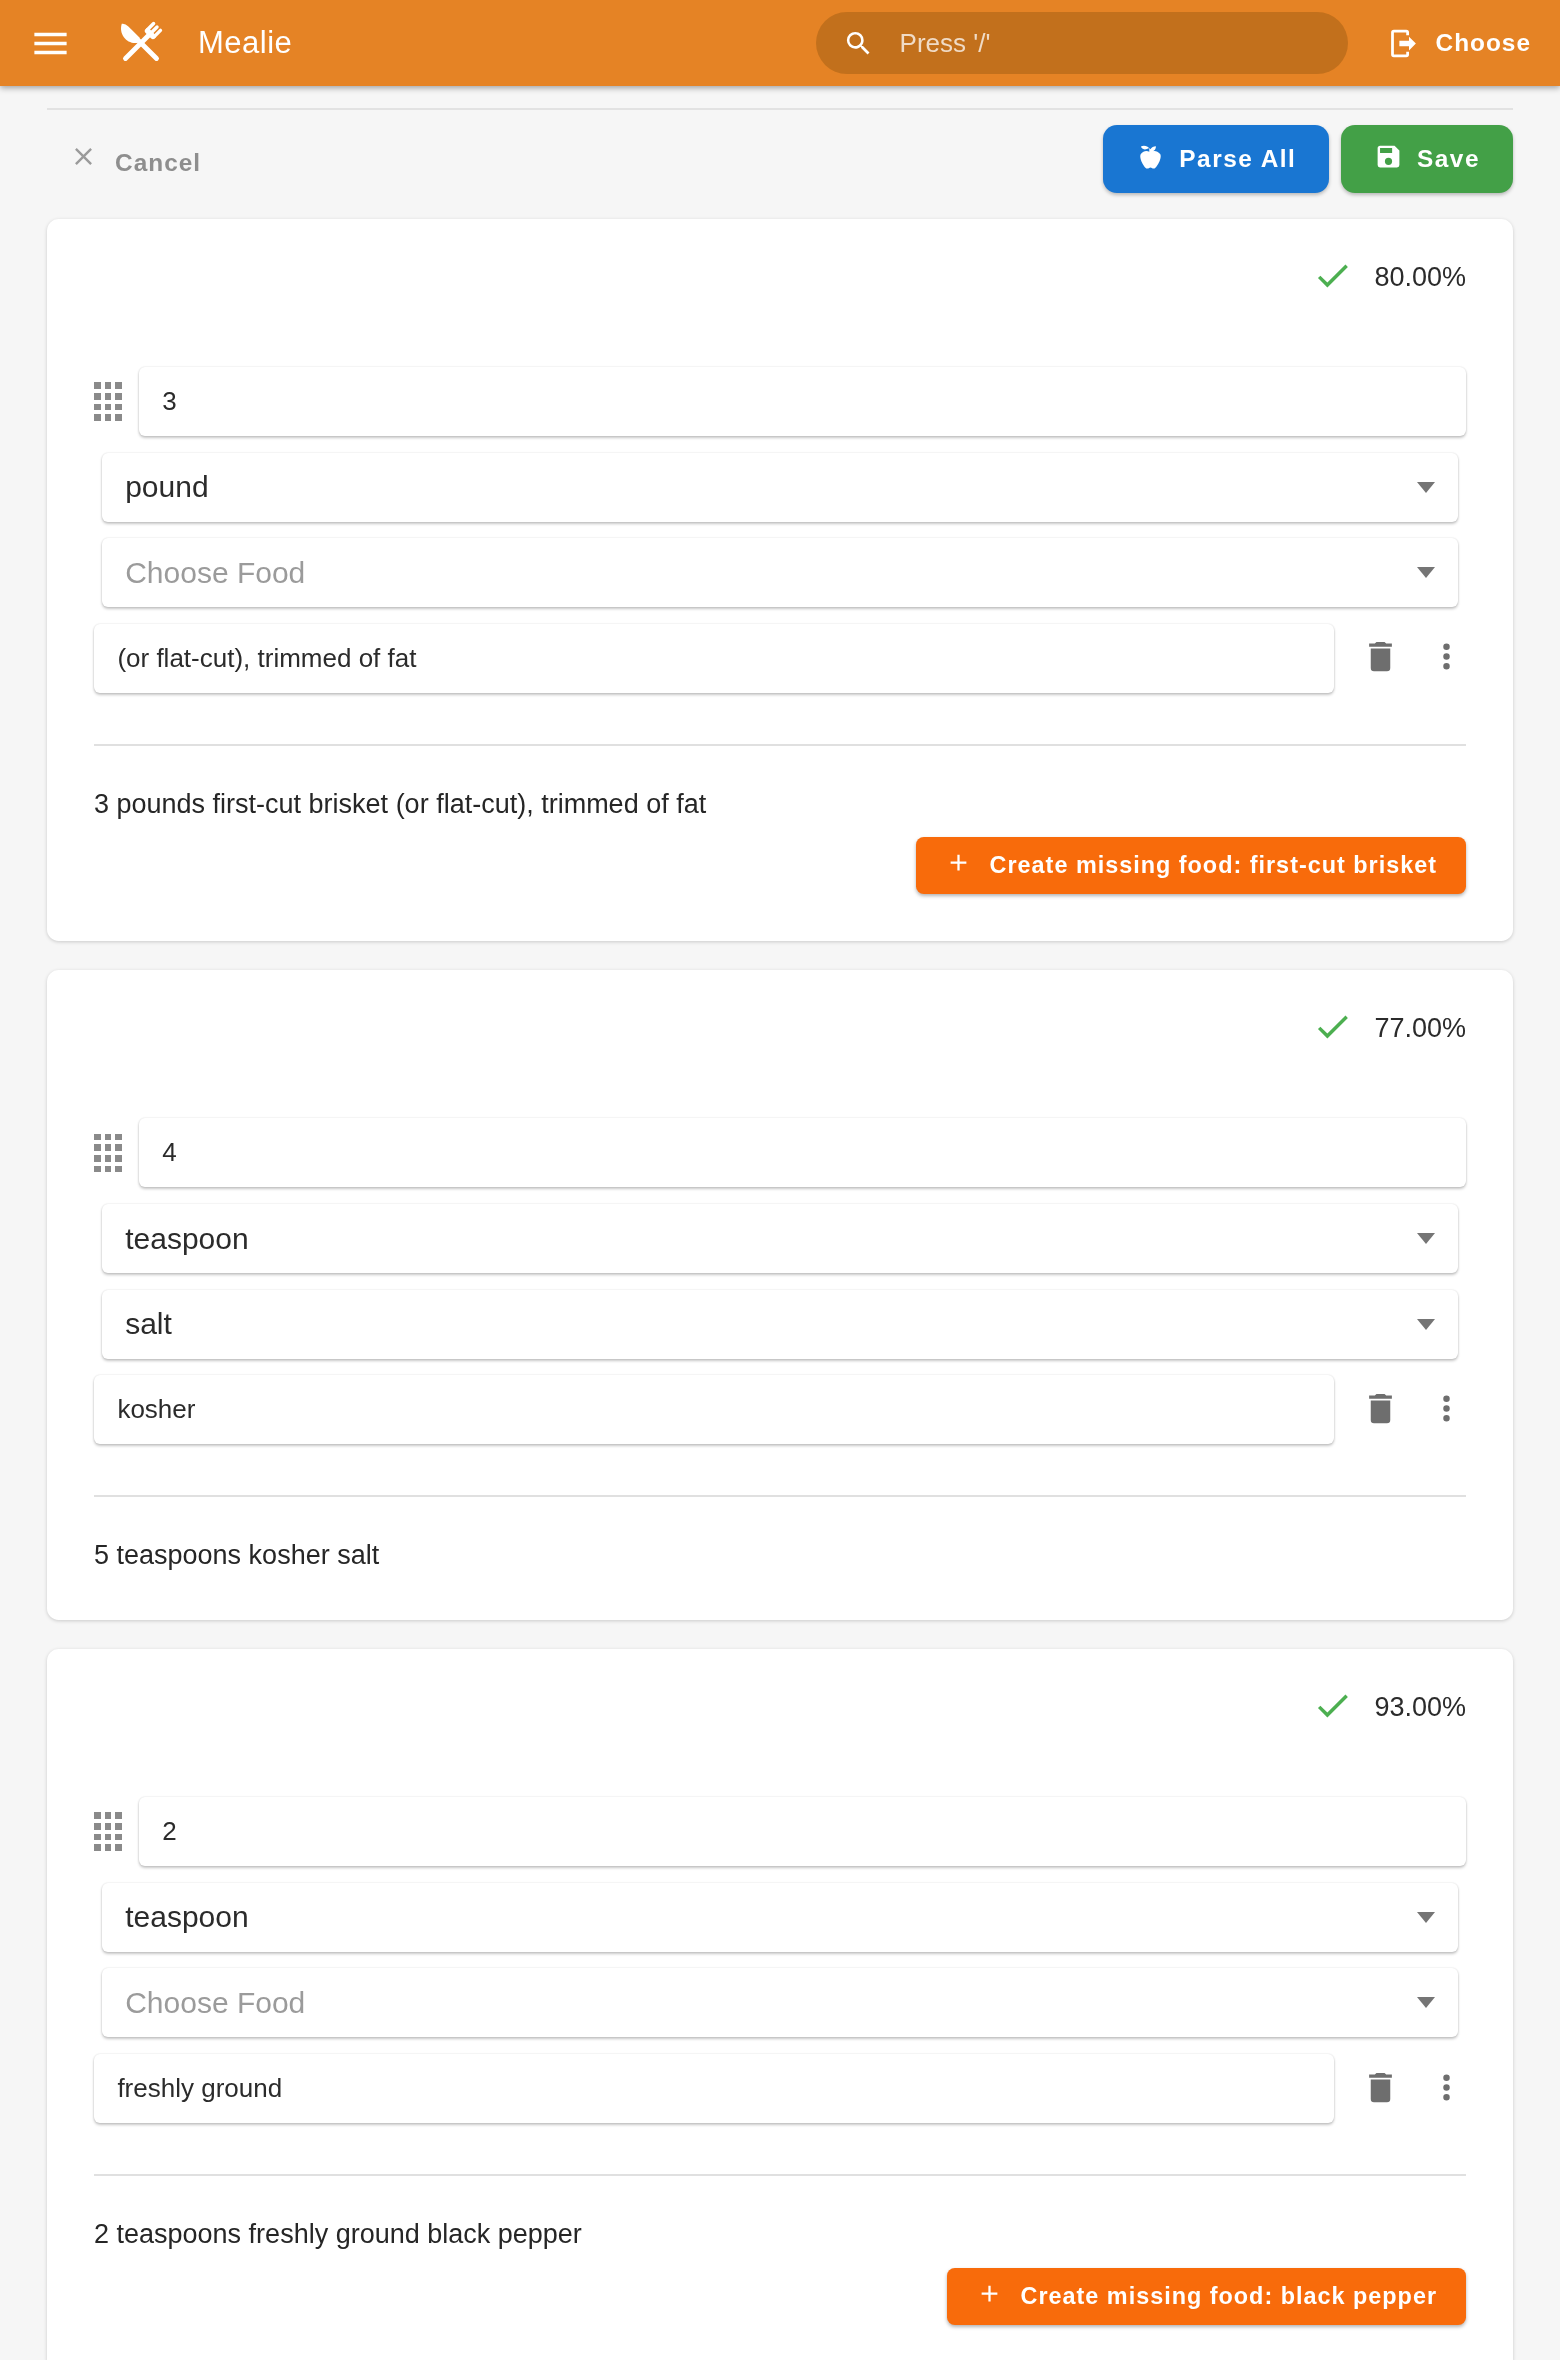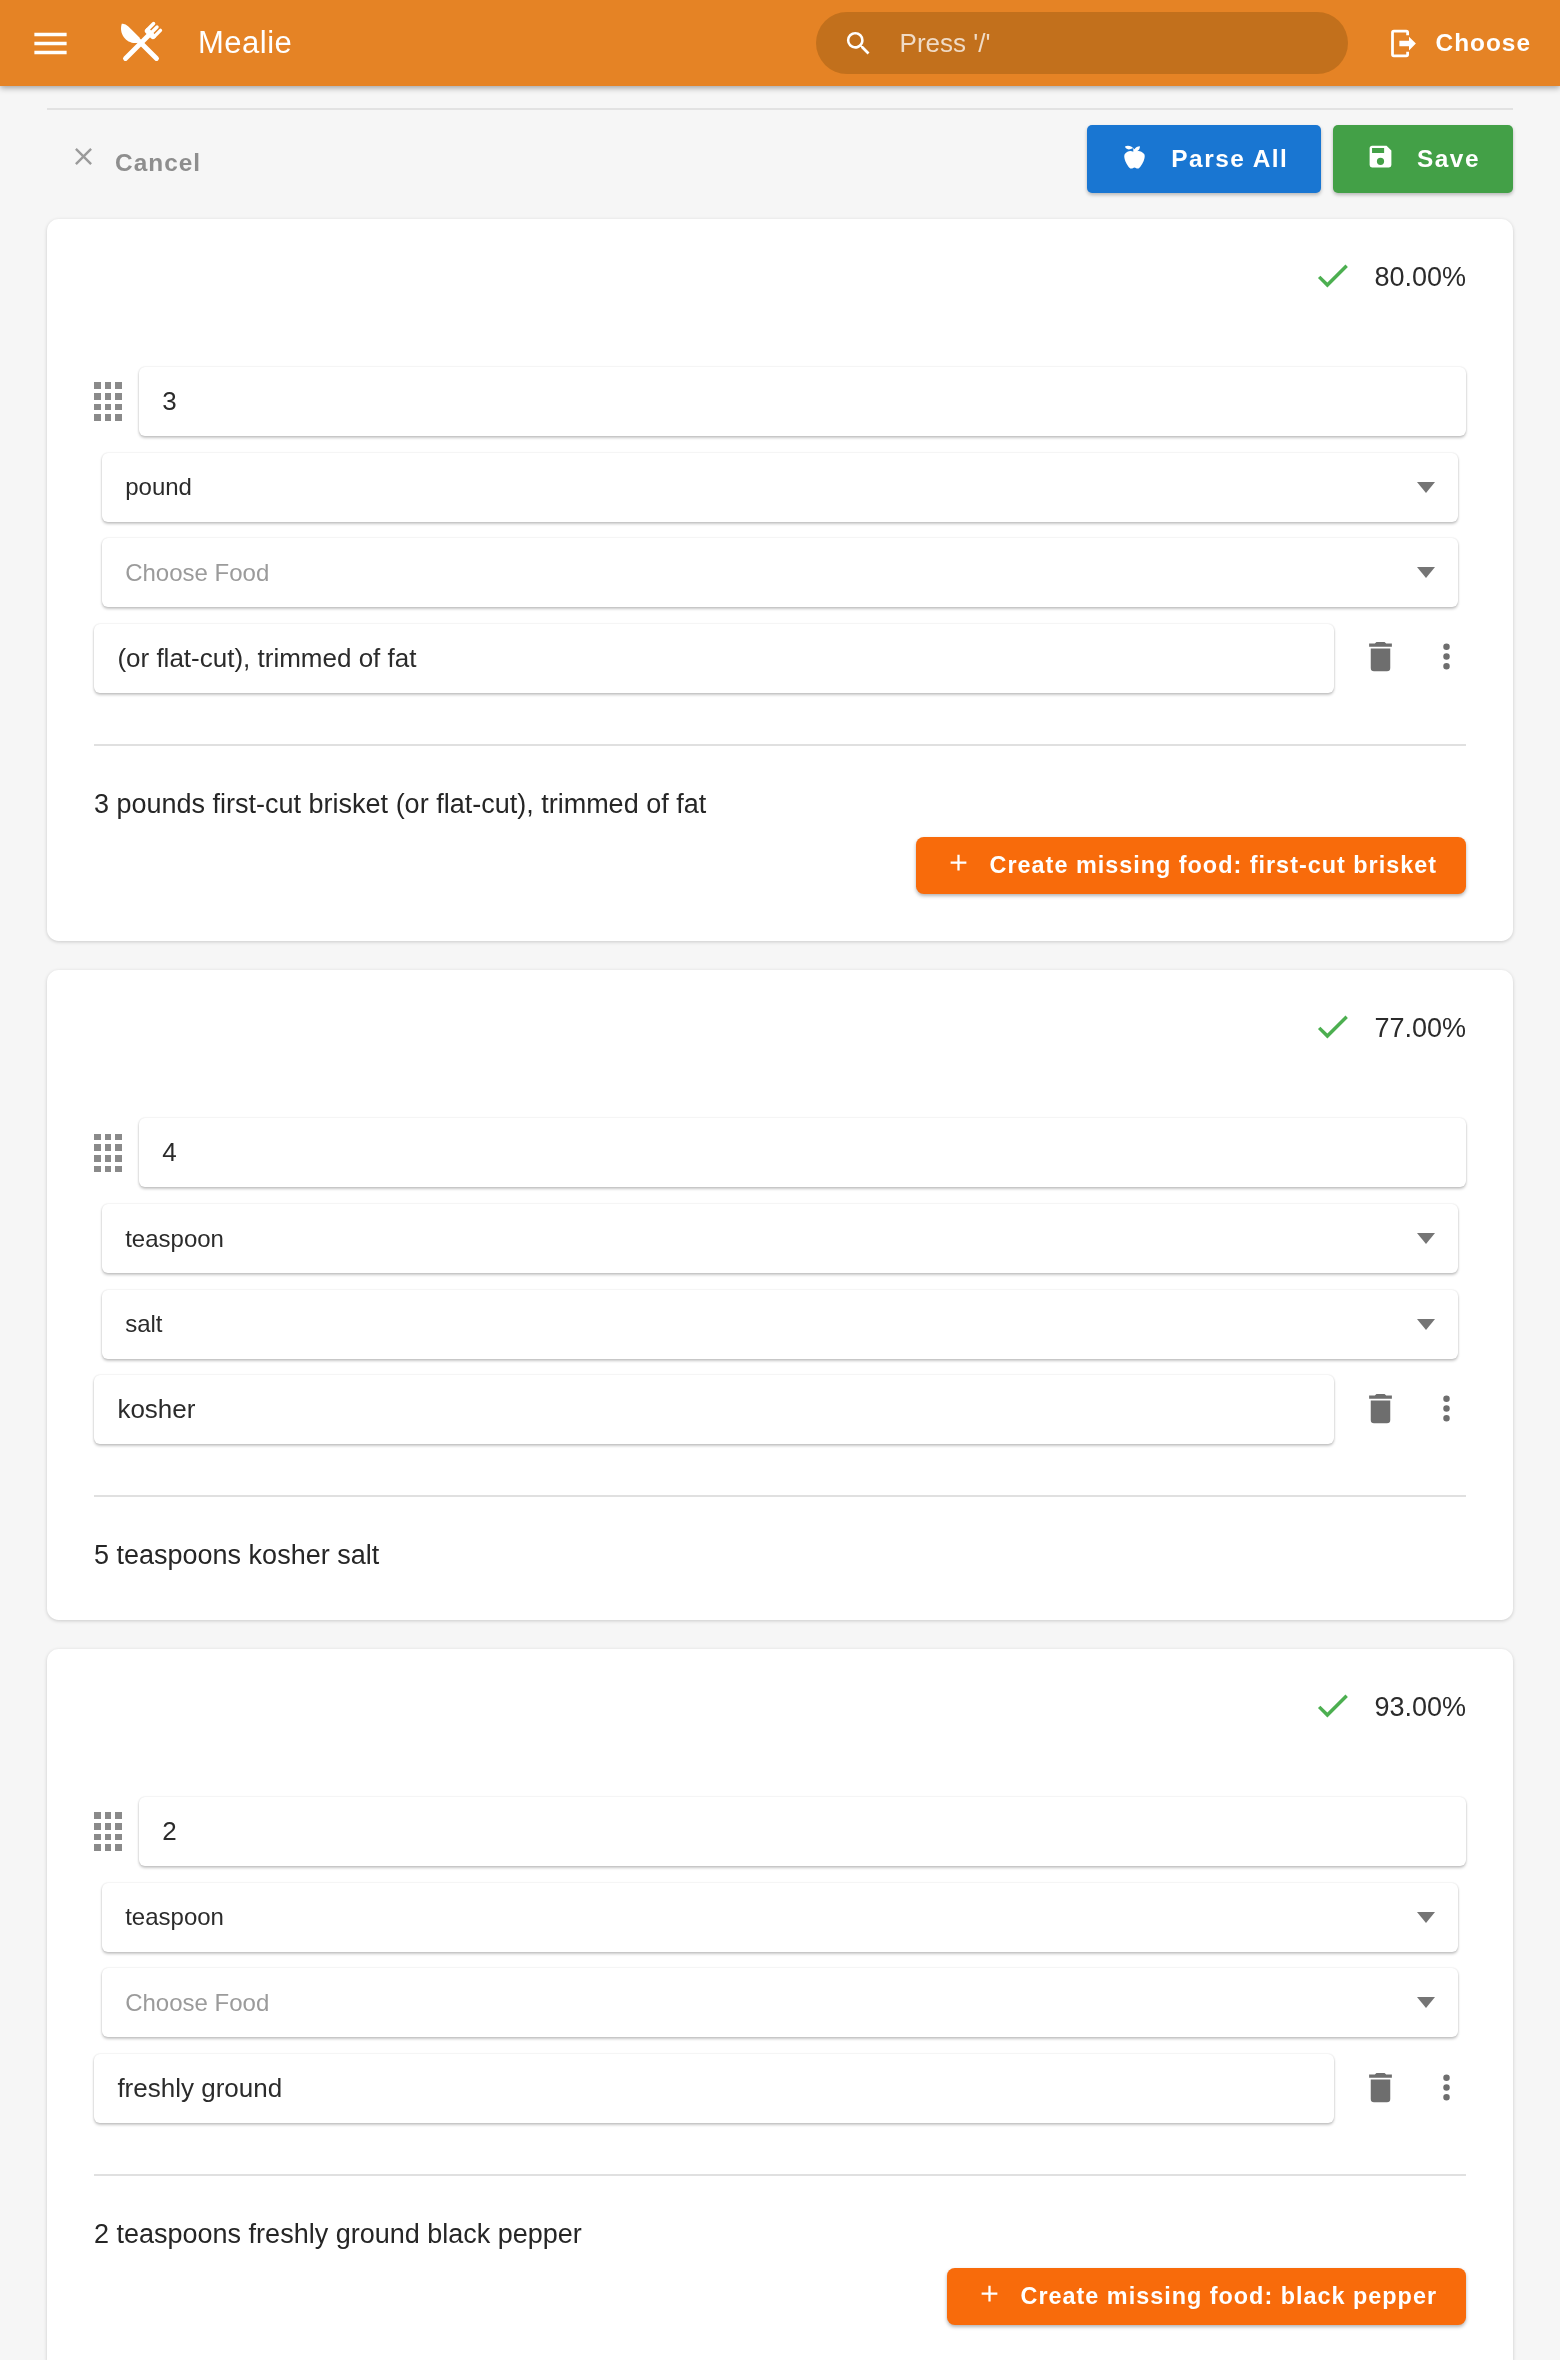--- a/index.html
+++ b/index.html
@@ -39,21 +39,21 @@
     font-size:24.4px;font-weight:700;letter-spacing:1px;}
   
   .toolbar{
     margin:21.5px 47px 0;border-top:2px solid #E2E2E2;padding-top:15.6px;
     display:flex;align-items:center;
   }
   .cancel-btn{display:flex;align-items:flex-end;gap:17.6px;margin-left:21.5px;background:none;border:none;cursor:pointer;
     color:#8E8E8E;font-size:24.4px;font-weight:600;letter-spacing:1px;font-family:inherit;}
   .toolbar-actions{margin-left:auto;display:flex;gap:11.7px;}
   .btn{
-    height:68px;border:none;border-radius:5px;cursor:pointer;display:flex;align-items:center;gap:22px;
+    height:68px;border:none;border-radius:14px;cursor:pointer;display:flex;align-items:center;gap:14px;
     padding:0 33px;color:#fff;font-size:24.4px;font-weight:700;letter-spacing:1.5px;font-family:inherit;
     box-shadow:0 2px 3.9px rgba(0,0,0,.25);
   }
   .btn-parse{background:var(--parse-button-bg);}
   .btn-save{background:var(--save-button-bg);}
   
   .card{
     margin:26px 47px 29px;background:#fff;border-radius:11.7px;
     box-shadow:0 1px 3.9px rgba(0,0,0,.18);padding:39px 47px 47px;
   }
@@ -67,21 +67,21 @@
     padding:0 23.4px;background:transparent;font-family:inherit;}
   .row{margin-bottom:16.6px;display:flex;align-items:center;}
   .qty-field{flex:1;}
   .drag-handle{
     display:grid;grid-template-columns:repeat(3,6.8px);grid-template-rows:repeat(4,6.8px);
     gap:3.9px;margin-right:16.6px;cursor:grab;background:none;border:none;padding:0;
   }
   .drag-handle i{background:#8A8A8A;display:block;}
   .select-row{margin-left:7.8px;margin-right:7.8px;}
   .select-field{flex:1;padding:0 23.4px;justify-content:space-between;cursor:pointer;}
-  .select-value{font-size:24px;color:#2B2B2B;}
+  .select-value{font-size:30px;color:#2B2B2B;}
   .select-value.placeholder{color:#9B9B9B;}
   .tri{width:0;height:0;border-left:9.8px solid transparent;border-right:9.8px solid transparent;
     border-top:11.7px solid #757575;}
   .note-row{margin-left:0;}
   .note-field{flex:1;}
   .note-row .icon-btn{margin-left:27px;}
   .card-divider{border:none;height:2px;background:#E0E0E0;margin-top:51px;}
   .original-text{margin-top:41px;font-size:27px;line-height:35px;color:#262626;}
   .missing-row{display:flex;justify-content:flex-end;margin-top:15.6px;}
   .btn-missing{

